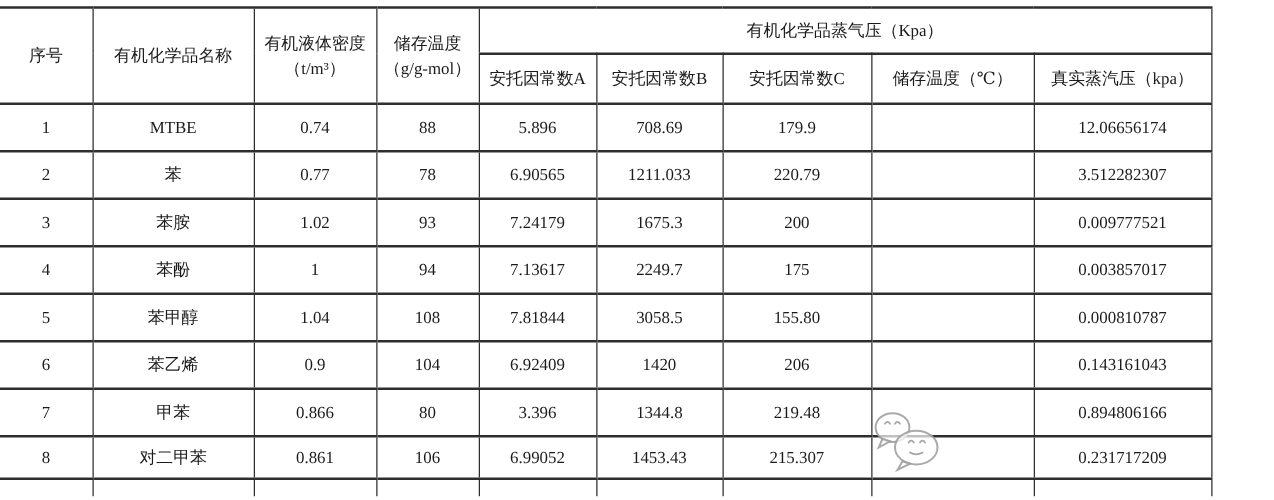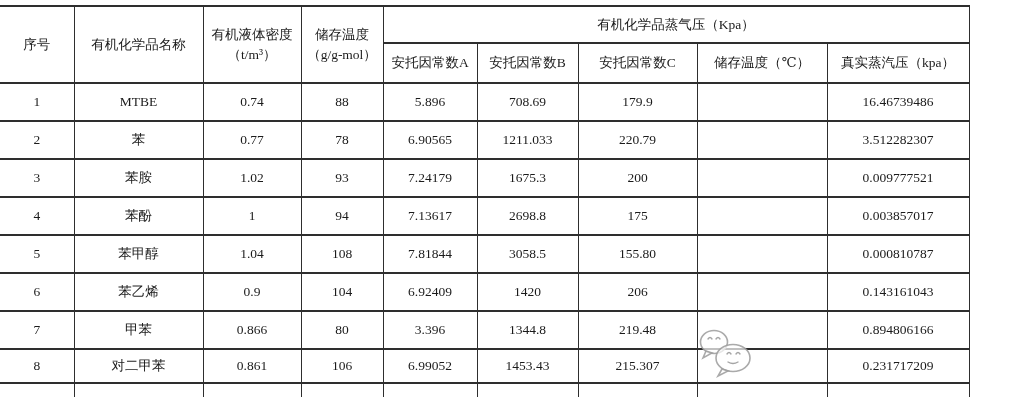--- a/index.html
+++ b/index.html
@@ -114,21 +114,21 @@
     <tbody>
       <tr class="data-row">
         <td>1</td>
         <td>MTBE</td>
         <td>0.74</td>
         <td>88</td>
         <td>5.896</td>
         <td>708.69</td>
         <td>179.9</td>
         <td></td>
-        <td>16.46739486</td>
+        <td>12.06656174</td>
       </tr>
       <tr class="data-row">
         <td>2</td>
         <td>苯</td>
         <td>0.77</td>
         <td>78</td>
         <td>6.90565</td>
         <td>1211.033</td>
         <td>220.79</td>
         <td></td>
@@ -144,21 +144,21 @@
         <td>200</td>
         <td></td>
         <td>0.009777521</td>
       </tr>
       <tr class="data-row">
         <td>4</td>
         <td>苯酚</td>
         <td>1</td>
         <td>94</td>
         <td>7.13617</td>
-        <td>2698.8</td>
+        <td>2249.7</td>
         <td>175</td>
         <td></td>
         <td>0.003857017</td>
       </tr>
       <tr class="data-row">
         <td>5</td>
         <td>苯甲醇</td>
         <td>1.04</td>
         <td>108</td>
         <td>7.81844</td>

